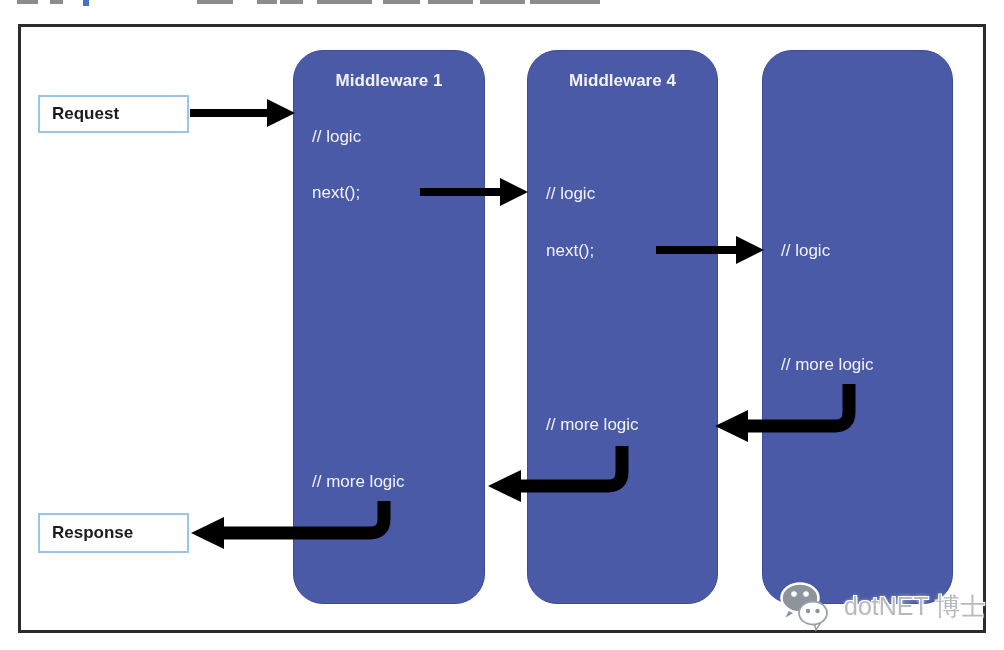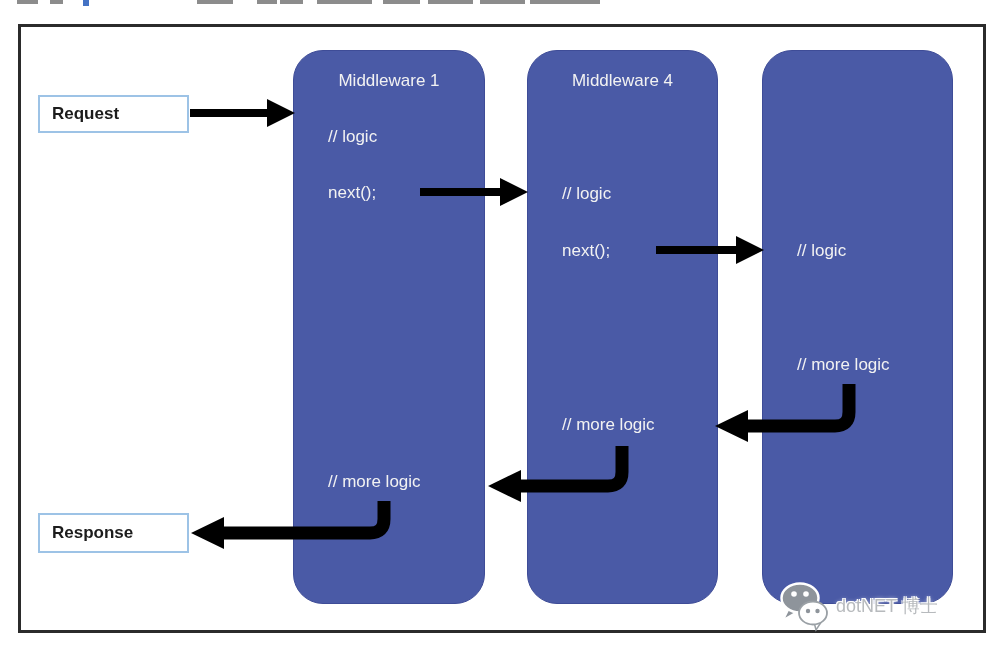--- a/index.html
+++ b/index.html
@@ -19,24 +19,24 @@
   .mw{
     position:absolute;top:50px;height:554px;border-radius:30px;
     background:#4a5aa6;border:1.5px solid #3e4c97;box-sizing:border-box;
     color:#f2f2f2;
   }
   .mw1{left:293px;width:192px;}
   .mw2{left:527px;width:191px;}
   .mw3{left:762px;width:191px;}
   .mw-title{
     position:absolute;top:20px;left:0;right:0;text-align:center;
-    font-size:17px;font-weight:normal;line-height:20px;
+    font-size:17px;font-weight:bold;line-height:20px;
   }
   .code{
-    position:absolute;left:18px;font-size:17px;line-height:20px;white-space:nowrap;margin-left:16px;
+    position:absolute;left:18px;font-size:17px;line-height:20px;white-space:nowrap;
   }
   .mw1 .l-logic{top:76px;}  .mw1 .l-next{top:132px;}  .mw1 .l-more{top:421px;}
   .mw2 .l-logic{top:133px;} .mw2 .l-next{top:190px;}  .mw2 .l-more{top:364px;}
   .mw3 .l-logic{top:190px;} .mw3 .l-more{top:304px;}
   
   .io{
     position:absolute;left:38px;width:151px;background:#ffffff;
     border:2px solid #9dc3e6;box-sizing:border-box;
     display:flex;align-items:center;padding-left:12px;
     font-size:17px;font-weight:bold;color:#1c1c1c;
@@ -44,21 +44,21 @@
   .io.request{top:95px;height:38px;}
   .io.response{top:513px;height:40px;}
   
   .arrows{position:absolute;left:0;top:0;width:1004px;height:650px;pointer-events:none;}
   .arrows .shaft{stroke:#000000;stroke-width:8;fill:none;}
   .arrows .elbow{stroke:#000000;stroke-width:13;fill:none;}
   .arrows polygon{fill:#000000;}
   
   .watermark{position:absolute;left:776px;top:580px;display:flex;align-items:center;}
   .wm-text{
-    margin-left:4px;font-size:18px;line-height:30px;color:#b7babd;white-space:nowrap;
+    margin-left:12px;font-size:25px;line-height:30px;color:#b7babd;white-space:nowrap;
     text-shadow:-1px -1px 0 #fff,1px -1px 0 #fff,-1px 1px 0 #fff,1px 1px 0 #fff,0 0 4px #fff;
   }
 </style>
 </head>
 <body>
 
 <div class="stage">
 
   <div>
     <div class="chip" style="left:17px;width:21px;"></div>

